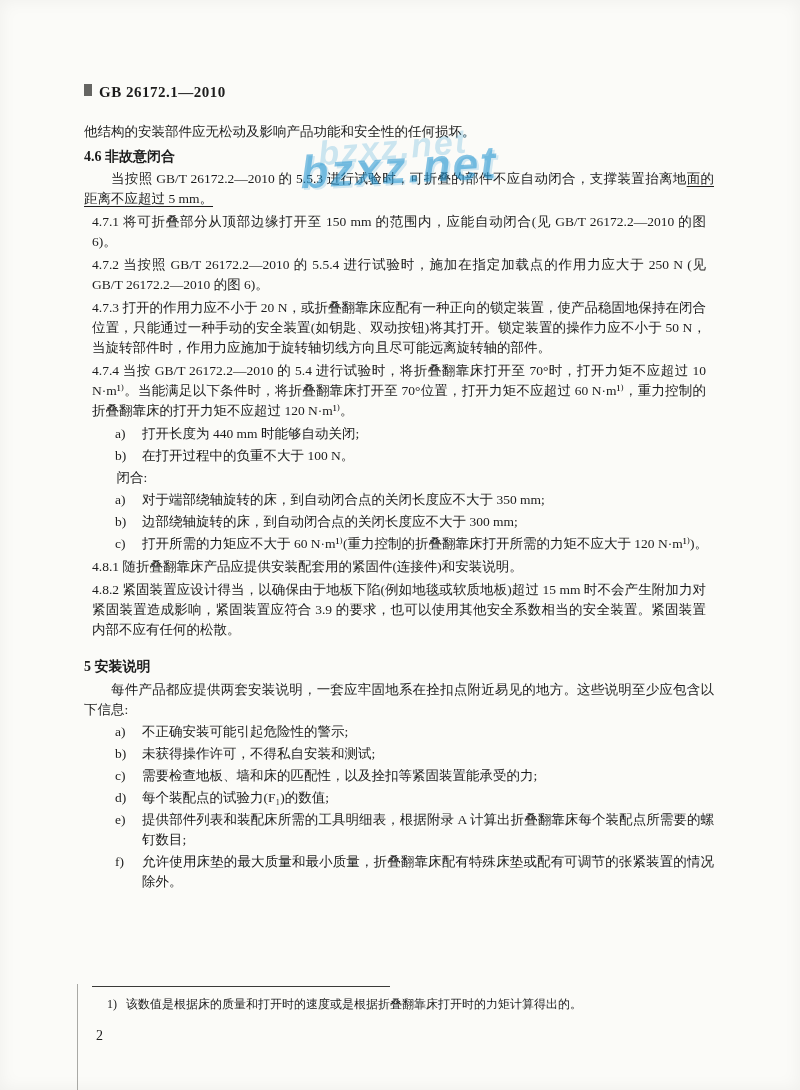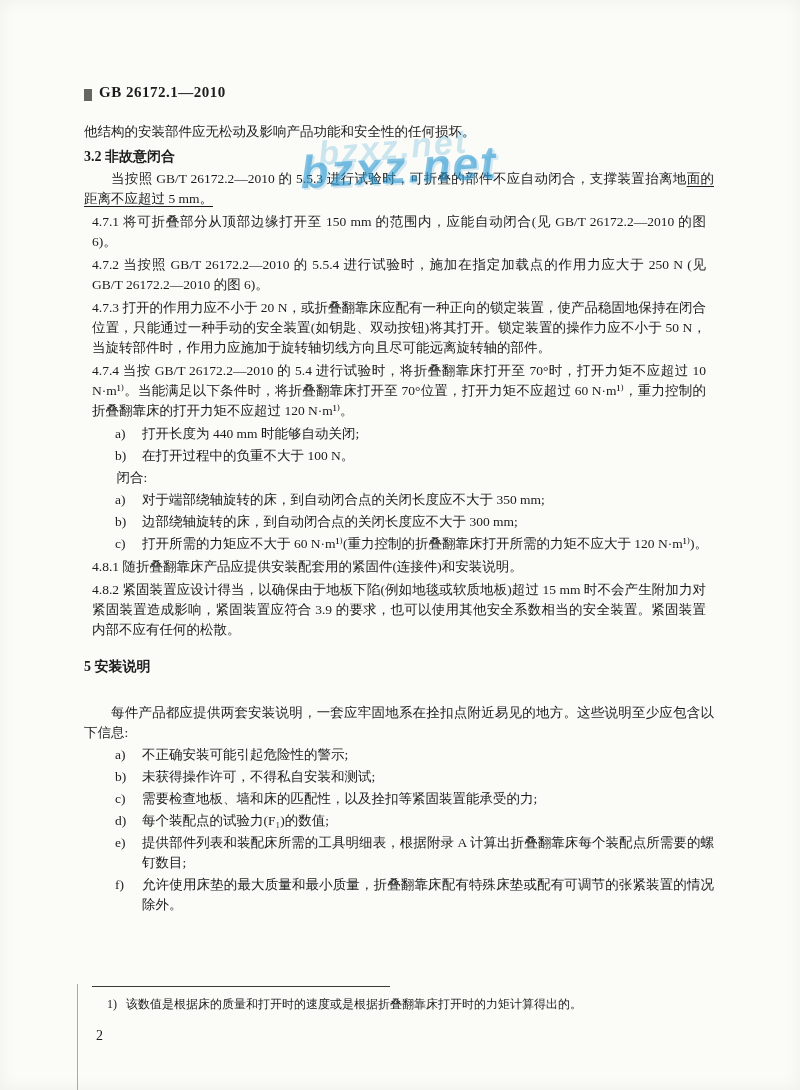--- a/index.html
+++ b/index.html
@@ -15,21 +15,21 @@
     background: #fbfbf8;
     color: #1c1c1c;
     overflow: hidden;
     box-shadow: inset 0 0 18px rgba(0,0,0,0.05);
   }
   .header {
     position: absolute;
     top: 84px;
     left: 84px;
     display: flex;
-    align-items: flex-end;
+    align-items: flex-start;
     gap: 7px;
     font-weight: bold;
     font-size: 15px;
     letter-spacing: 0.5px;
   }
   .stamp {
     width: 8px;
     height: 12px;
     background: #4a4a48;
     opacity: 0.85;
@@ -46,21 +46,21 @@
   .para { margin: 2px 0; }
   .first-indent { text-indent: 2em; }
   .clause { margin: 3px 8px; }
   .sec-heading {
     font-size: 14px;
     font-weight: bold;
     margin: 5px 0 2px 0;
   }
   .sec5-heading {
     margin-top: 17px;
-    margin-bottom: 26px;
+    margin-bottom: 3px;
   }
   .sub-label { margin: 2px 0 2px 2.4em; }
   .list-item {
     display: flex;
     margin: 2px 0 2px 2.3em;
   }
   .li-label { width: 2em; flex: none; }
   .li-text { flex: 1; text-align: justify; }
   .underlined { text-decoration: underline; text-underline-offset: 3px; }
   .watermark {
@@ -136,21 +136,21 @@
     <span>GB 26172.1—2010</span>
   </div>
 
   <div class="watermark-ghost">bzxz.net</div>
   <div class="watermark">bzxz.net</div>
 
   <div class="content">
 
     <p class="para">他结构的安装部件应无松动及影响产品功能和安全性的任何损坏。</p>
 
-    <h3 class="sec-heading">3.2  非故意闭合</h3>
+    <h3 class="sec-heading">4.6  非故意闭合</h3>
 
     <p class="para first-indent"><span>当按照 GB/T 26172.2—2010 的 5.5.3 进行试验时，可折叠的部件不应自动闭合，支撑装置抬离地</span><span class="underlined">面的距离不应超过 5 mm。</span></p>
 
 
     <p class="clause">4.7.1  将可折叠部分从顶部边缘打开至 150 mm 的范围内，应能自动闭合(见 GB/T 26172.2—2010 的图 6)。</p>
     <p class="clause">4.7.2  当按照 GB/T 26172.2—2010 的 5.5.4 进行试验时，施加在指定加载点的作用力应大于 250 N (见 GB/T 26172.2—2010 的图 6)。</p>
     <p class="clause">4.7.3  打开的作用力应不小于 20 N，或折叠翻靠床应配有一种正向的锁定装置，使产品稳固地保持在闭合位置，只能通过一种手动的安全装置(如钥匙、双动按钮)将其打开。锁定装置的操作力应不小于 50 N，当旋转部件时，作用力应施加于旋转轴切线方向且尽可能远离旋转轴的部件。</p>
     <p class="clause">4.7.4  当按 GB/T 26172.2—2010 的 5.4 进行试验时，将折叠翻靠床打开至 70°时，打开力矩不应超过 10 N·m¹⁾。当能满足以下条件时，将折叠翻靠床打开至 70°位置，打开力矩不应超过 60 N·m¹⁾，重力控制的折叠翻靠床的打开力矩不应超过 120 N·m¹⁾。</p>
 
 

